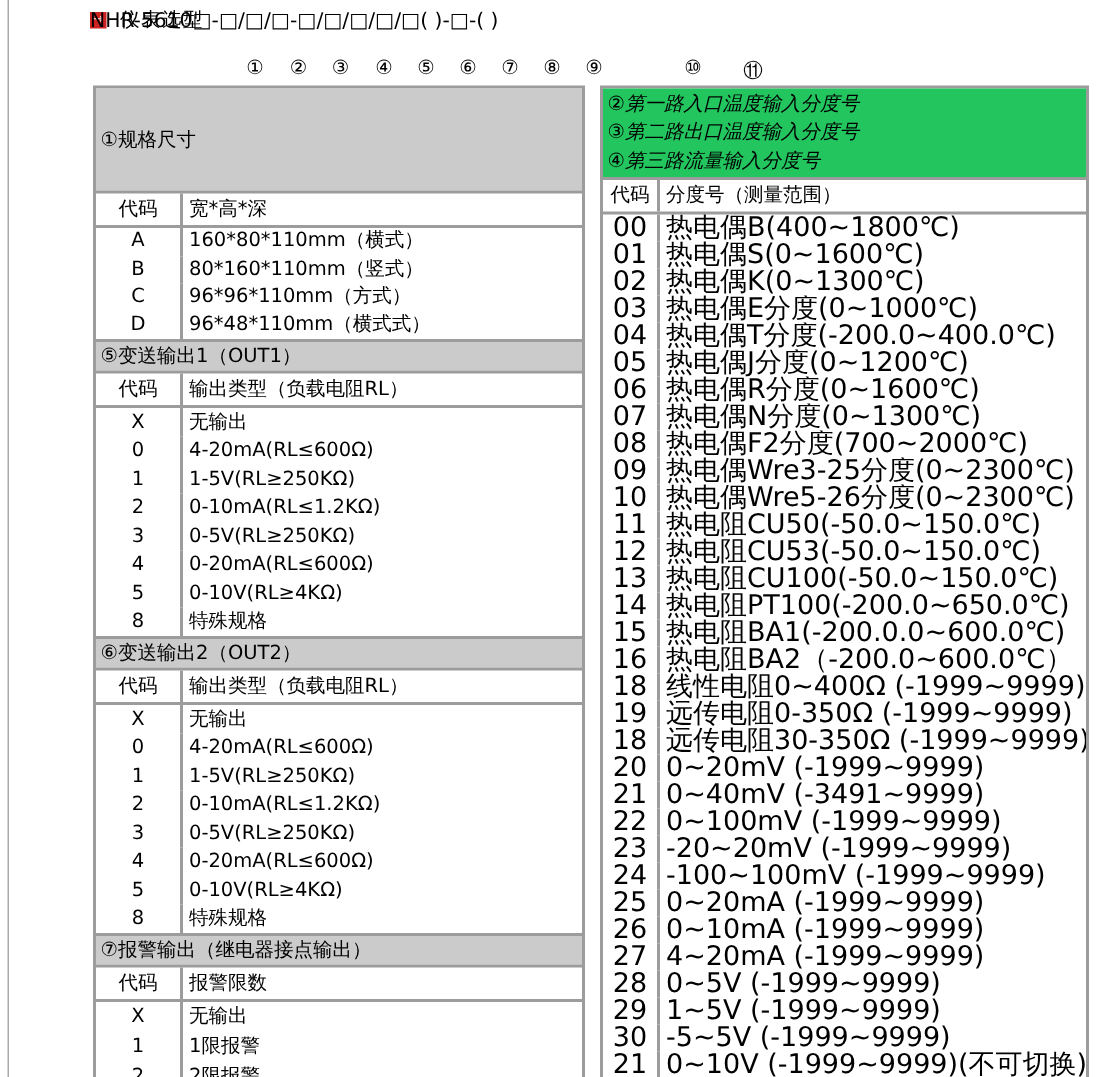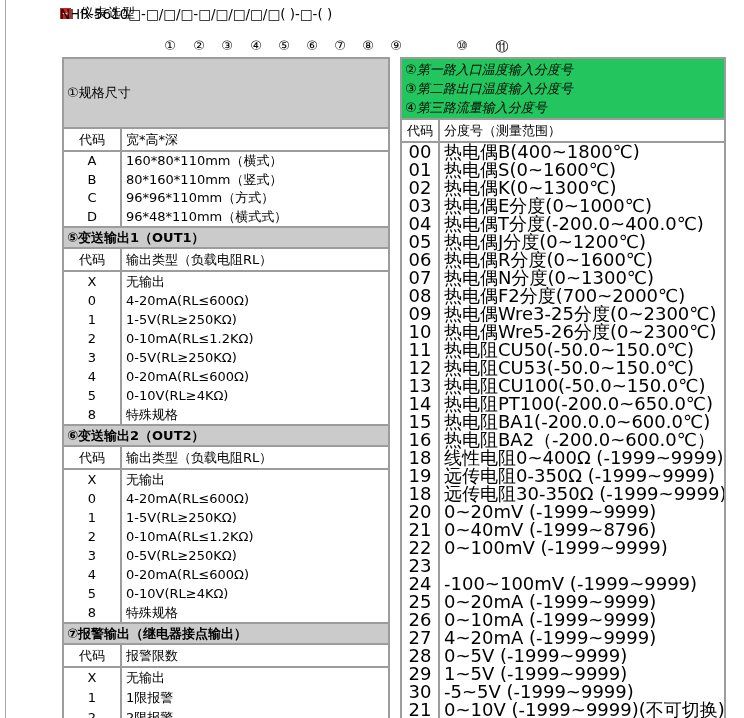--- a/index.html
+++ b/index.html
@@ -20,21 +20,21 @@
   .marker-row{position:absolute;left:0;top:38px;width:744px;height:16px;}
   .marker-row span{position:absolute;transform:translateX(-50%);font-size:13px;}
 
   
   .left-col {position:absolute;left:62px;top:57px;width:328px;}
   .right-col{position:absolute;left:400px;top:57px;width:326px;}
   .section{border:2px solid #9c9c9c;margin-top:-2px;background:#fff;}
   .left-col .section:first-child,.right-col .section:first-child{margin-top:0;}
   .sec-title{background:#cbcbcb;padding-left:3px;}
   .sec-title.tall{height:68px;display:flex;align-items:center;text-align:center;}
-  .sec-title.short{height:19px;line-height:19px;font-weight:bold;}
+  .sec-title.short{height:19px;line-height:19px;}
   .sec-title-lines{background:#22c55e;padding:1px 0 1px 3px;font-style:italic;}
   .sec-title-lines div{line-height:19px;}
   .sec-cols{display:flex;border-top:2px solid #9c9c9c;border-bottom:2px solid #9c9c9c;
             height:21px;line-height:21px;}
   .code-w{width:56px;flex:none;text-align:center;border-right:2px solid #9c9c9c;}
   .right-col .code-w{width:36px;}
   .val-w{flex:1;padding-left:4px;white-space:nowrap;overflow:hidden;}
   .sec-body .row{display:flex;height:19px;line-height:19px;}
   .right-col .sec-body .row{height:18px;line-height:18px;font-size:18px;}
   .s1 .sec-body .row{height:18.5px;line-height:18.5px;}
@@ -338,30 +338,31 @@
           <div class="val-w">远传电阻30-350Ω (-1999~9999)</div>
         </div>
 
         <div class="row">
           <div class="code-w">20</div>
           <div class="val-w">0~20mV (-1999~9999)</div>
         </div>
 
         <div class="row">
           <div class="code-w">21</div>
-          <div class="val-w">0~40mV (-1999~8796)</div>
+          <div class="val-w">0~40mV (-3491~9999)</div>
         </div>
 
         <div class="row">
           <div class="code-w">22</div>
           <div class="val-w">0~100mV (-1999~9999)</div>
         </div>
 
         <div class="row">
           <div class="code-w">23</div>
+          <div class="val-w">-20~20mV (-1999~9999)</div>
         </div>
 
         <div class="row">
           <div class="code-w">24</div>
           <div class="val-w">-100~100mV (-1999~9999)</div>
         </div>
 
         <div class="row">
           <div class="code-w">25</div>
           <div class="val-w">0~20mA (-1999~9999)</div>

